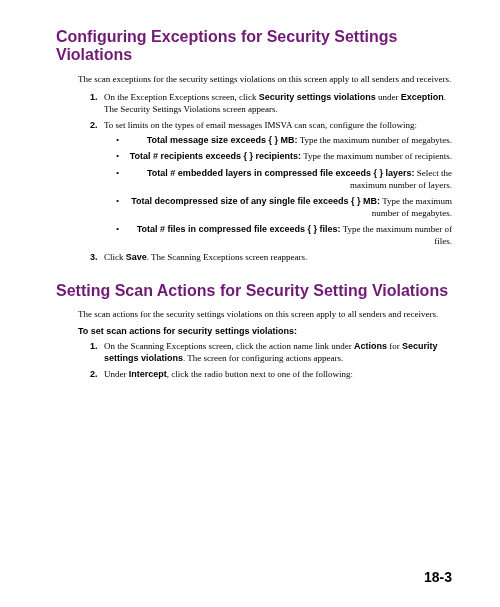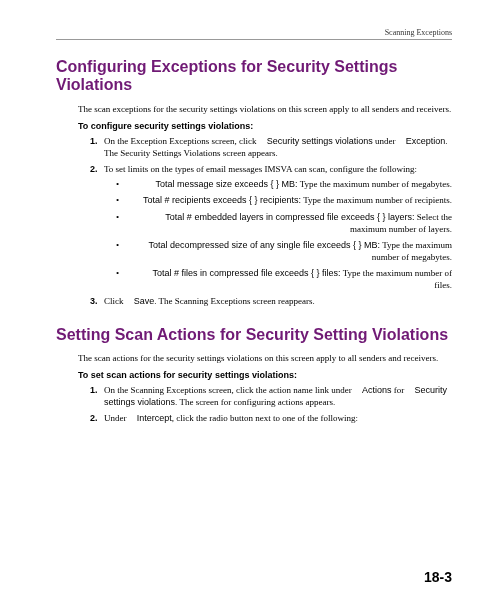--- a/index.html
+++ b/index.html
@@ -71,43 +71,41 @@
     position: relative;
     padding-left: 12px;
     line-height: 1.35;
   }
   ul.bullets > li::before {
     content: "•";
     position: absolute;
     left: 0;
     top: 0;
   }
-  .b { font-weight: normal; font-family: Arial, Helvetica, sans-serif; margin-left: 8px; }
+  .b { font-weight: bold; font-family: Arial, Helvetica, sans-serif; }
   .pagenum {
     position: absolute;
     bottom: 22px;
     right: 48px;
     font-size: 14px;
     font-family: Arial, Helvetica, sans-serif;
     font-weight: bold;
   }
   .section-gap { height: 14px; }
 </style>
 </head>
 <body>
 
 <div class="page">
 
-  <div class="header-right">Scanning Exceptions</div>
 
   <h1>Configuring Exceptions for Security Settings Violations</h1>
 
   <p class="intro">The scan exceptions for the security settings violations on this screen apply to all senders and receivers.</p>
 
-  <p class="subhead">To configure security settings violations:</p>
 
   <ol class="steps">
     <li>
       <span>On the Exception Exceptions screen, click </span><span class="b">Security settings violations</span><span> under </span><span class="b">Exception</span><span>. The Security Settings Violations screen appears.</span>
     </li>
     <li>
       <span>To set limits on the types of email messages IMSVA can scan, configure the following:</span>
       <ul class="bullets">
         <li><span class="b">Total message size exceeds { } MB:</span><span> Type the maximum number of megabytes.</span></li>
         <li><span class="b">Total # recipients exceeds { } recipients:</span><span> Type the maximum number of recipients.</span></li>

